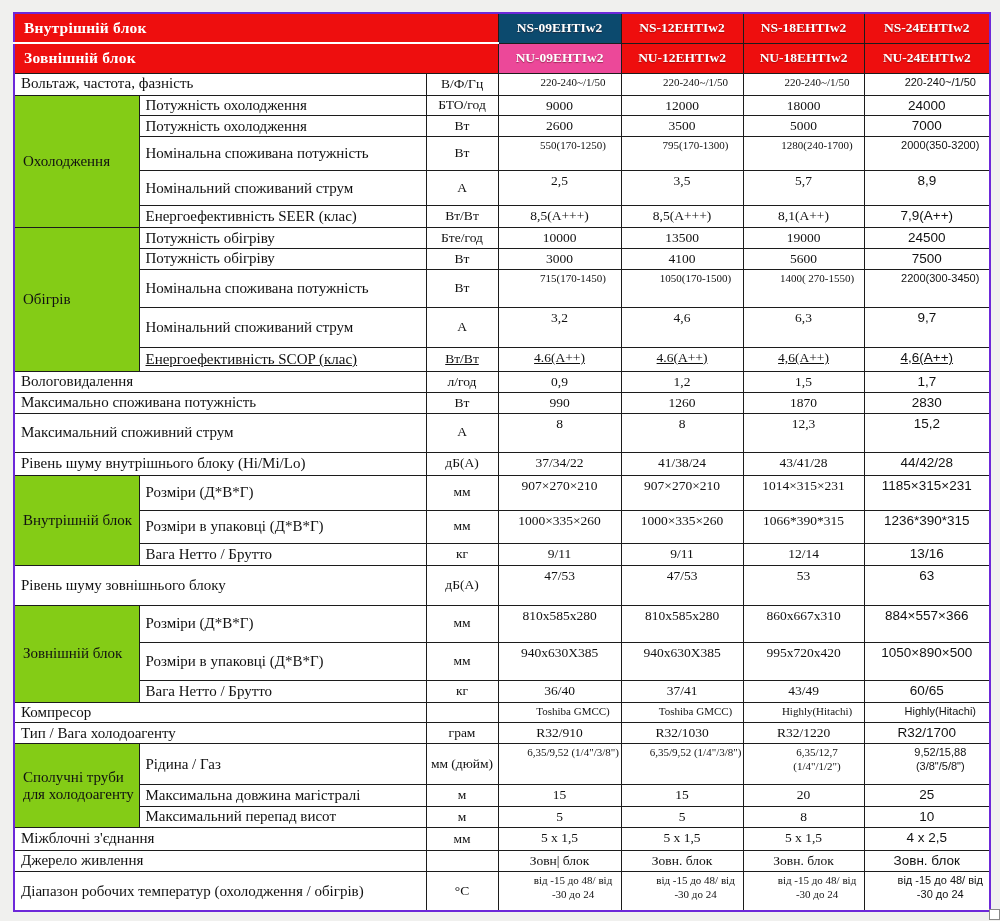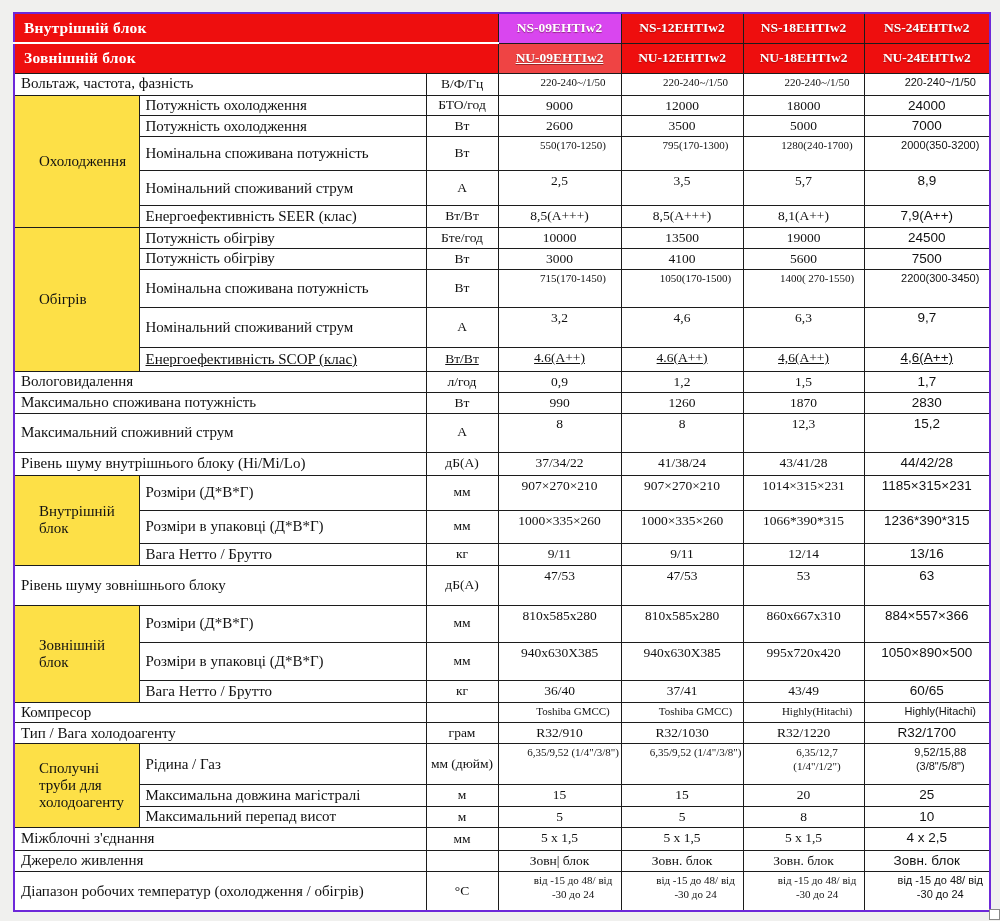--- a/index.html
+++ b/index.html
@@ -14,21 +14,21 @@
     border-collapse:collapse;table-layout:fixed;width:976px;
     background:#fff;border:2px solid #6d28d9;
   }
   td{border:1px solid #1c1c1c;overflow:hidden;box-sizing:border-box;}
   
   td.red{background:#ee0e0e;color:#fff;font-weight:bold;}
   td.rlabel{text-align:left;padding-left:9px;font-size:15.5px;letter-spacing:.2px;}
   td.rlabel.first{border-bottom:2px solid #fff;}
   td.model{text-align:center;font-size:13.5px;text-shadow:0 1px 1px rgba(60,0,0,.45);}
   
-  td.section{font-size:15px;padding-left:24px;vertical-align:middle;background:#fde047;}
+  td.section{font-size:15px;padding-left:8px;vertical-align:middle;background:#84cc16;}
   td.plabel{font-size:15px;padding-left:6px;vertical-align:middle;line-height:1.15;}
   td.unit{text-align:center;font-size:13.5px;vertical-align:middle;line-height:1.1;padding:1px 2px;}
   td.val{text-align:center;font-size:13.5px;vertical-align:top;padding-top:2px;line-height:1.25;}
   td.val.small{font-size:11px;padding-left:28px;}
   td.v4{font-family:"Liberation Sans", sans-serif;}
   .resize-handle{
     position:absolute;width:9px;height:9px;background:#fff;border:1px solid #888;
     right:-11px;bottom:-8px;
   }
 </style>
@@ -42,28 +42,28 @@
         <col style="width:287px">
         <col style="width:72px">
       <col style="width:123px">
         <col style="width:122px">
         <col style="width:121px">
         <col style="width:126px">
     </colgroup>
     <tbody id="tbody">
         <tr style="height: 30px;">
           <td class="red rlabel first" colspan="3" style="background: rgb(238, 14, 14); color: rgb(255, 255, 255);">Внутрішній блок</td>
-          <td class="red model" style="background: #d946ef; color: rgb(255, 255, 255);">NS-09EHTIw2</td>
+          <td class="red model" style="background: #0c4a6e; color: rgb(255, 255, 255);">NS-09EHTIw2</td>
           <td class="red model" style="background: rgb(238, 14, 14); color: rgb(255, 255, 255);">NS-12EHTIw2</td>
           <td class="red model" style="background: rgb(238, 14, 14); color: rgb(255, 255, 255);">NS-18EHTIw2</td>
           <td class="red model" style="background: rgb(238, 14, 14); color: rgb(255, 255, 255);">NS-24EHTIw2</td>
         </tr>
         <tr style="height: 30px;">
           <td class="red rlabel " colspan="3" style="background: rgb(238, 14, 14); color: rgb(255, 255, 255);">Зовнішній блок</td>
-          <td class="red model" style="background: #ef4444; color: rgb(255, 255, 255); text-decoration: underline;">NU-09EHTIw2</td>
+          <td class="red model" style="background: #ec4899; color: rgb(255, 255, 255);">NU-09EHTIw2</td>
           <td class="red model" style="background: rgb(238, 14, 14); color: rgb(255, 255, 255);">NU-12EHTIw2</td>
           <td class="red model" style="background: rgb(238, 14, 14); color: rgb(255, 255, 255);">NU-18EHTIw2</td>
           <td class="red model" style="background: rgb(238, 14, 14); color: rgb(255, 255, 255);">NU-24EHTIw2</td>
         </tr>
         <tr style="height: 22px;">
           <td class="plabel" colspan="2">Вольтаж, частота, фазність</td>
           <td class="unit">В/Ф/Гц</td>
           <td class="val v1 small">220-240~/1/50</td>
           <td class="val v2 small">220-240~/1/50</td>
           <td class="val v3 small">220-240~/1/50</td>

